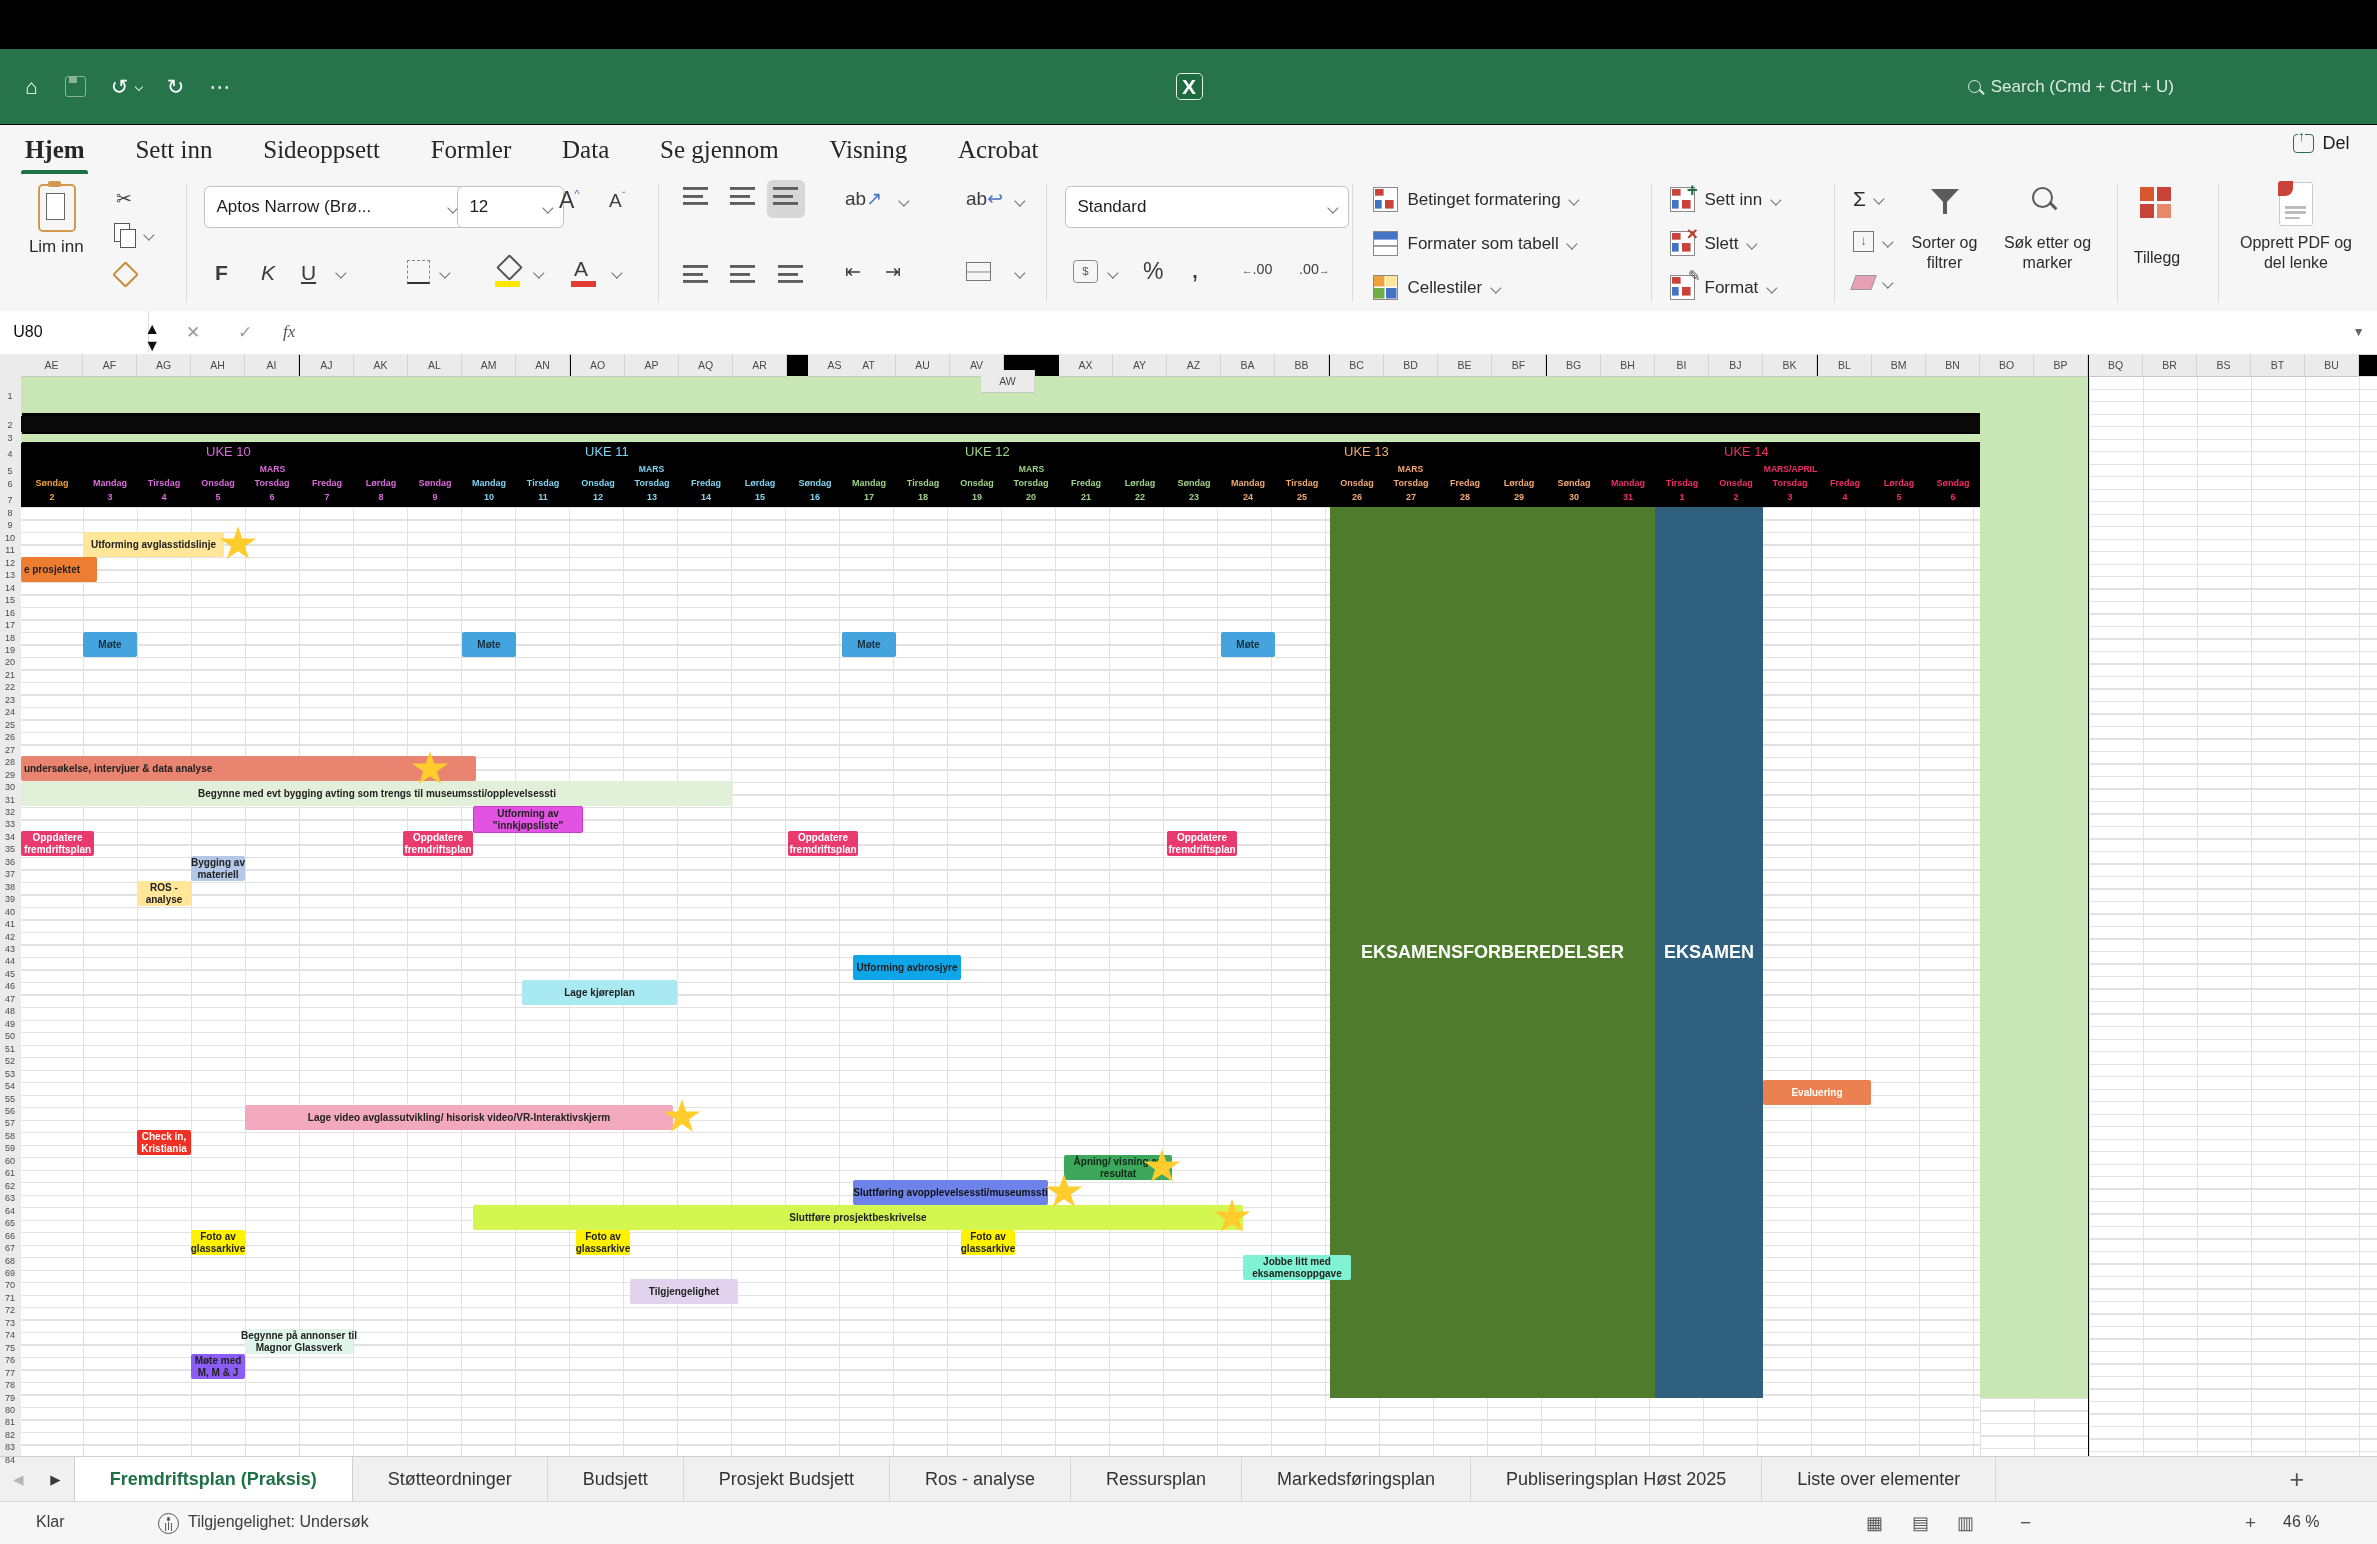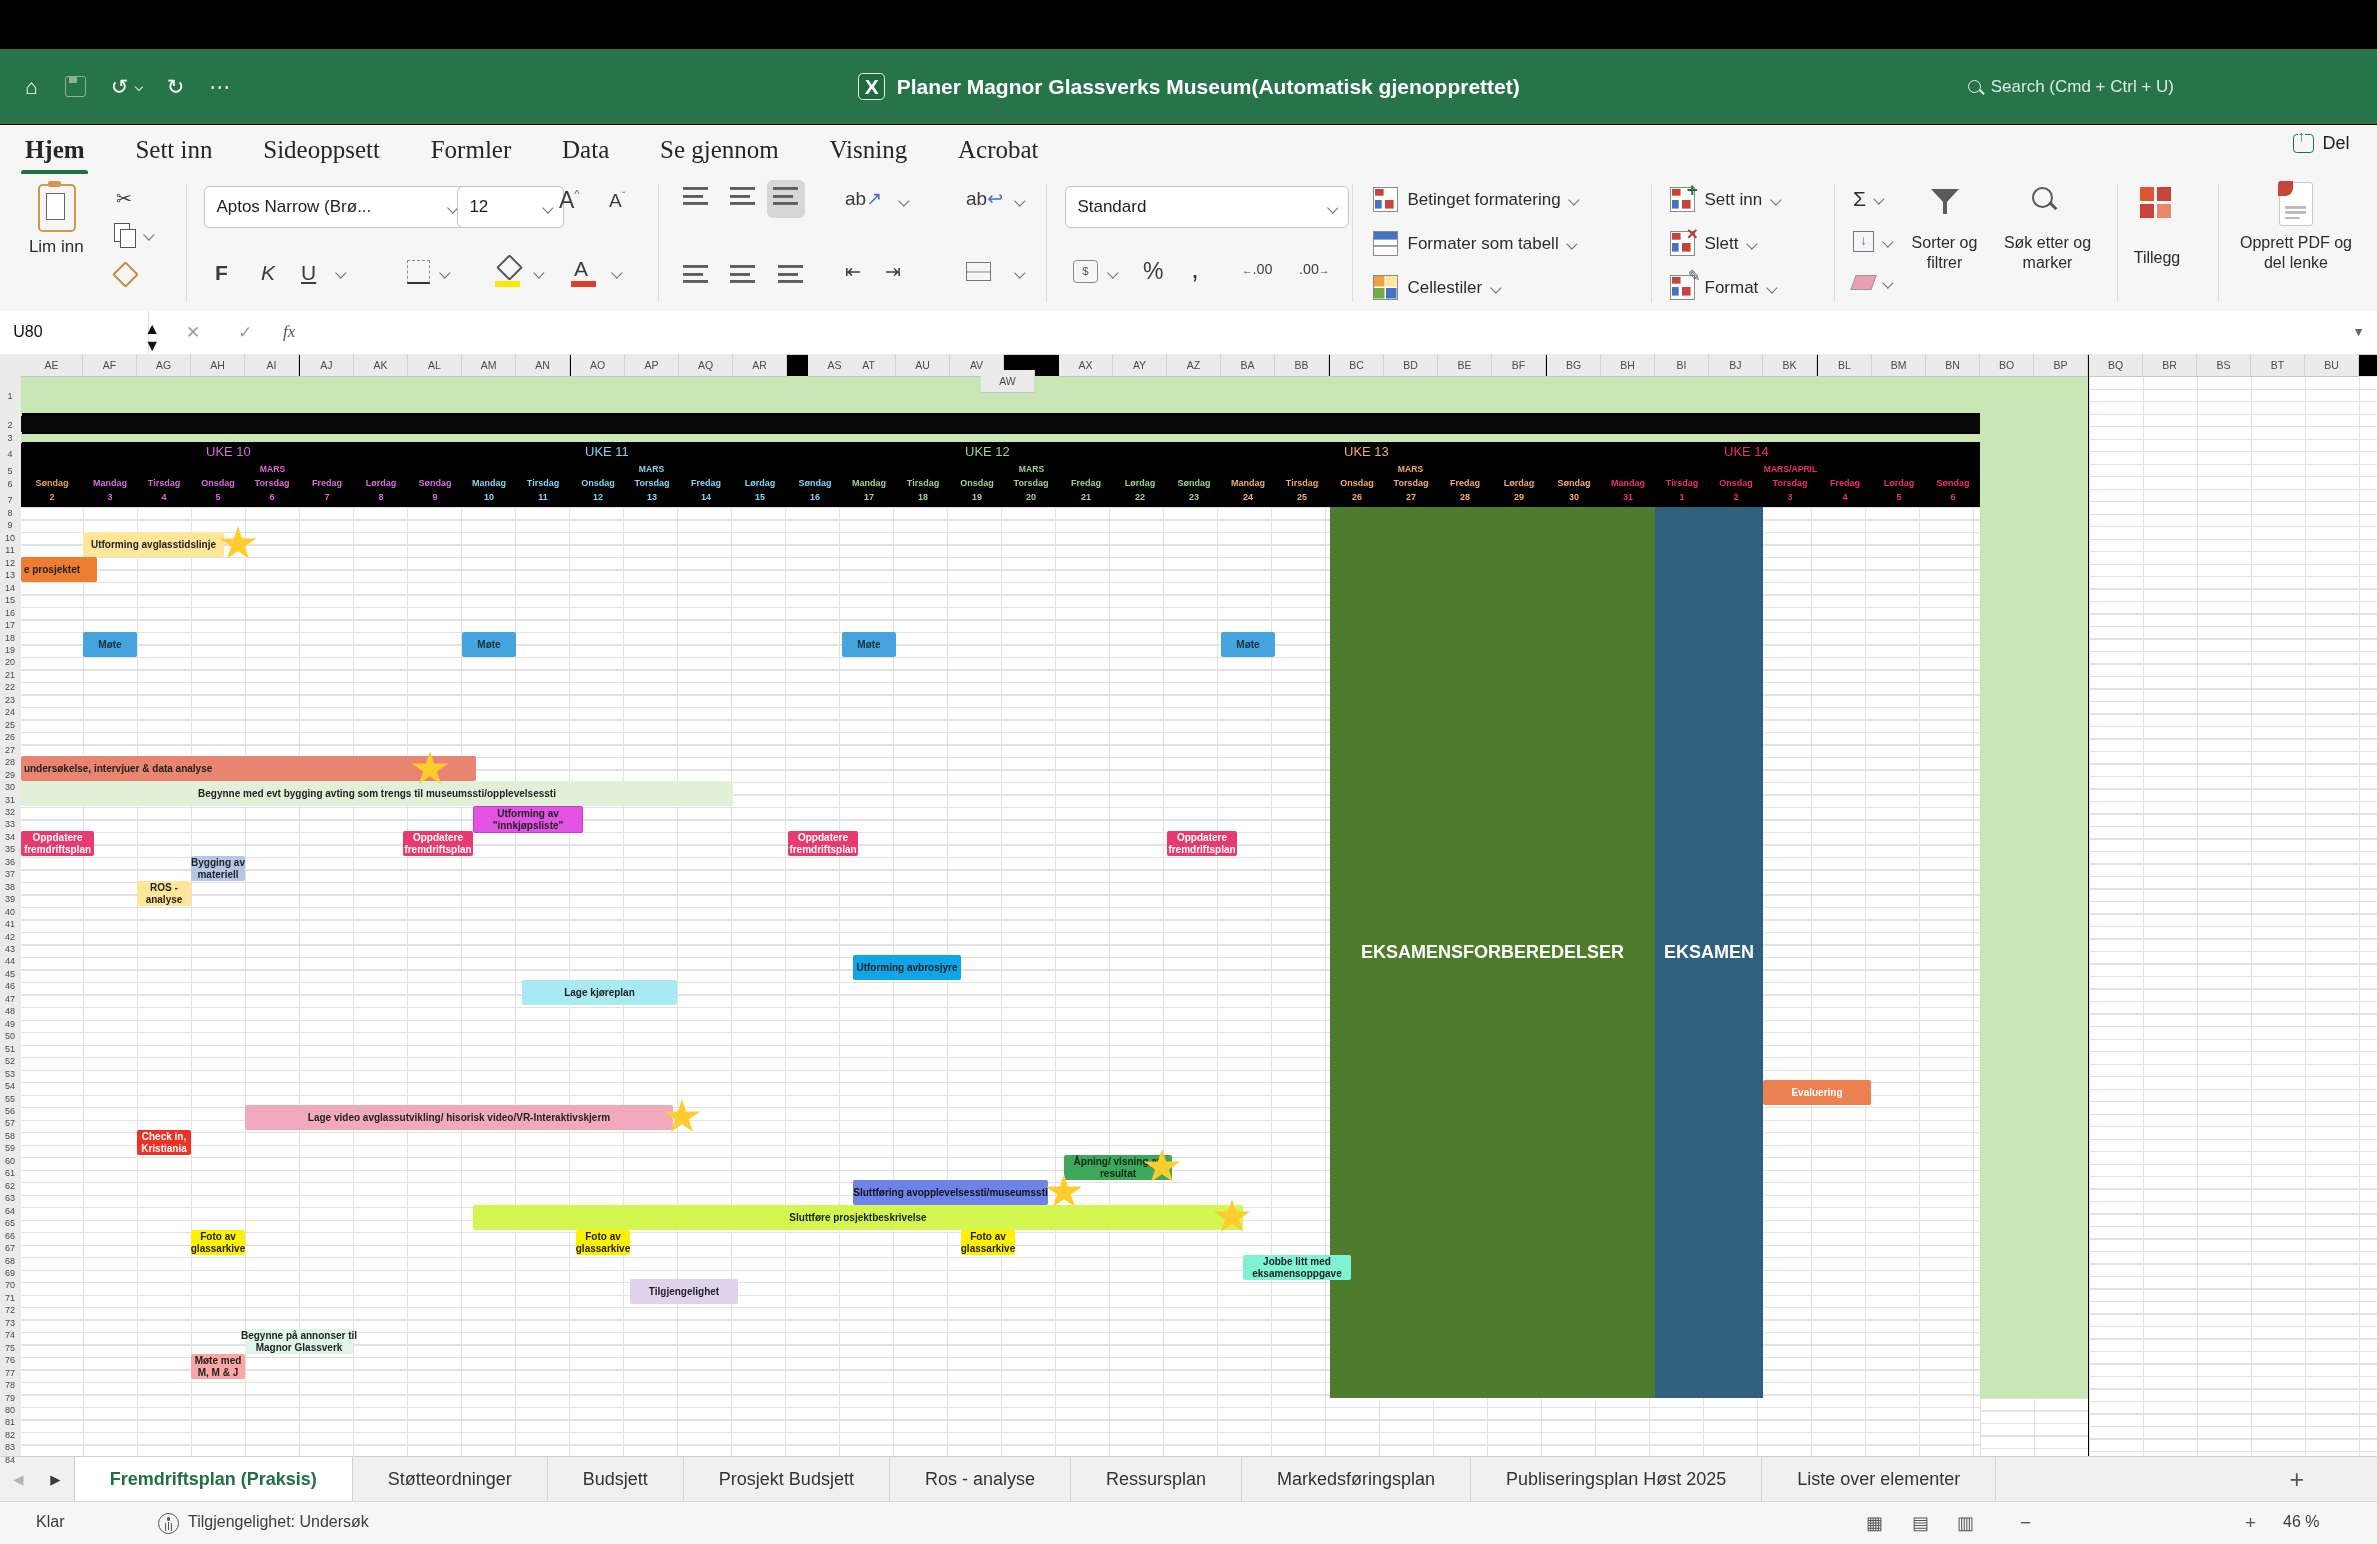--- a/index.html
+++ b/index.html
@@ -127,21 +127,20 @@
 <div class="abs" id="titlebar">
   <span class="tb-ic">⌂</span>
   <span class="floppy"></span>
   <span class="tb-ic">↺</span>
   <span class="chev w" style="margin-left:7.6px;"></span>
   <span class="tb-ic">↻</span>
   <span class="tb-ic">⋯</span>
 </div>
 <div class="abs" id="tb-title">
   <span id="xl-ic">X</span>
-  <span>Planer Magnor Glassverks Museum(Automatisk gjenopprettet)</span>
 </div>
 <div class="abs" id="search">
   <span class="mag"></span>
   <span>Search (Cmd + Ctrl + U)</span>
 </div>
 
 <div class="abs" id="menurow">
   <div id="menu-tabs">
       <span class="mtab active">Hjem</span>
       <span class="mtab">Sett inn</span>
@@ -417,21 +416,21 @@
       <div class="task" style="left: 137px; top: 1130px; width: 54px; height: 25px; background: rgb(238, 49, 36); color: rgb(255, 255, 255);">Check in,<br>Kristiania</div>
       <div class="task" style="left: 1064px; top: 1155px; width: 108px; height: 25px; background: rgb(61, 168, 92); color: rgb(16, 42, 23);">Åpning/ visning av<br>resultat</div>
       <div class="task" style="left: 853px; top: 1180px; width: 195px; height: 25px; background: rgb(109, 131, 234); color: rgb(17, 17, 17);">Sluttføring avopplevelsessti/museumssti</div>
       <div class="task" style="left: 473px; top: 1205px; width: 770px; height: 25px; background: rgb(212, 246, 80); color: rgb(34, 34, 34);">Sluttføre prosjektbeskrivelse</div>
       <div class="task" style="left: 191px; top: 1230px; width: 54px; height: 25px; background: rgb(255, 242, 0); color: rgb(34, 34, 34);">Foto av<br>glassarkive</div>
       <div class="task" style="left: 576px; top: 1230px; width: 54px; height: 25px; background: rgb(255, 242, 0); color: rgb(34, 34, 34);">Foto av<br>glassarkive</div>
       <div class="task" style="left: 961px; top: 1230px; width: 54px; height: 25px; background: rgb(255, 242, 0); color: rgb(34, 34, 34);">Foto av<br>glassarkive</div>
       <div class="task" style="left: 1243px; top: 1255px; width: 108px; height: 25px; background: rgb(127, 242, 212); color: rgb(34, 34, 34);">Jobbe litt med<br>eksamensoppgave</div>
       <div class="task" style="left: 630px; top: 1279px; width: 108px; height: 25px; background: rgb(225, 210, 238); color: rgb(34, 34, 34);">Tilgjengelighet</div>
       <div class="task" style="left: 245px; top: 1329px; width: 108px; height: 25px; background: rgb(223, 245, 234); color: rgb(34, 34, 34);">Begynne på annonser til<br>Magnor Glassverk</div>
-      <div class="task" style="left: 191px; top: 1354px; width: 54px; height: 25px; background: #fca5a5; color: rgb(34, 34, 34);">Møte med<br>M, M &amp; J</div>
+      <div class="task" style="left: 191px; top: 1354px; width: 54px; height: 25px; background: #8b5cf6; color: rgb(34, 34, 34);">Møte med<br>M, M &amp; J</div>
       <div class="star" style="left: 219px; top: 526px;"></div>
       <div class="star" style="left: 411px; top: 751px;"></div>
       <div class="star" style="left: 663px; top: 1099px;"></div>
       <div class="star" style="left: 1143px; top: 1149px;"></div>
       <div class="star" style="left: 1045px; top: 1174px;"></div>
       <div class="star" style="left: 1213px; top: 1199px;"></div>
     </div>
 </div>
 
 <div class="abs" id="tabbar">

